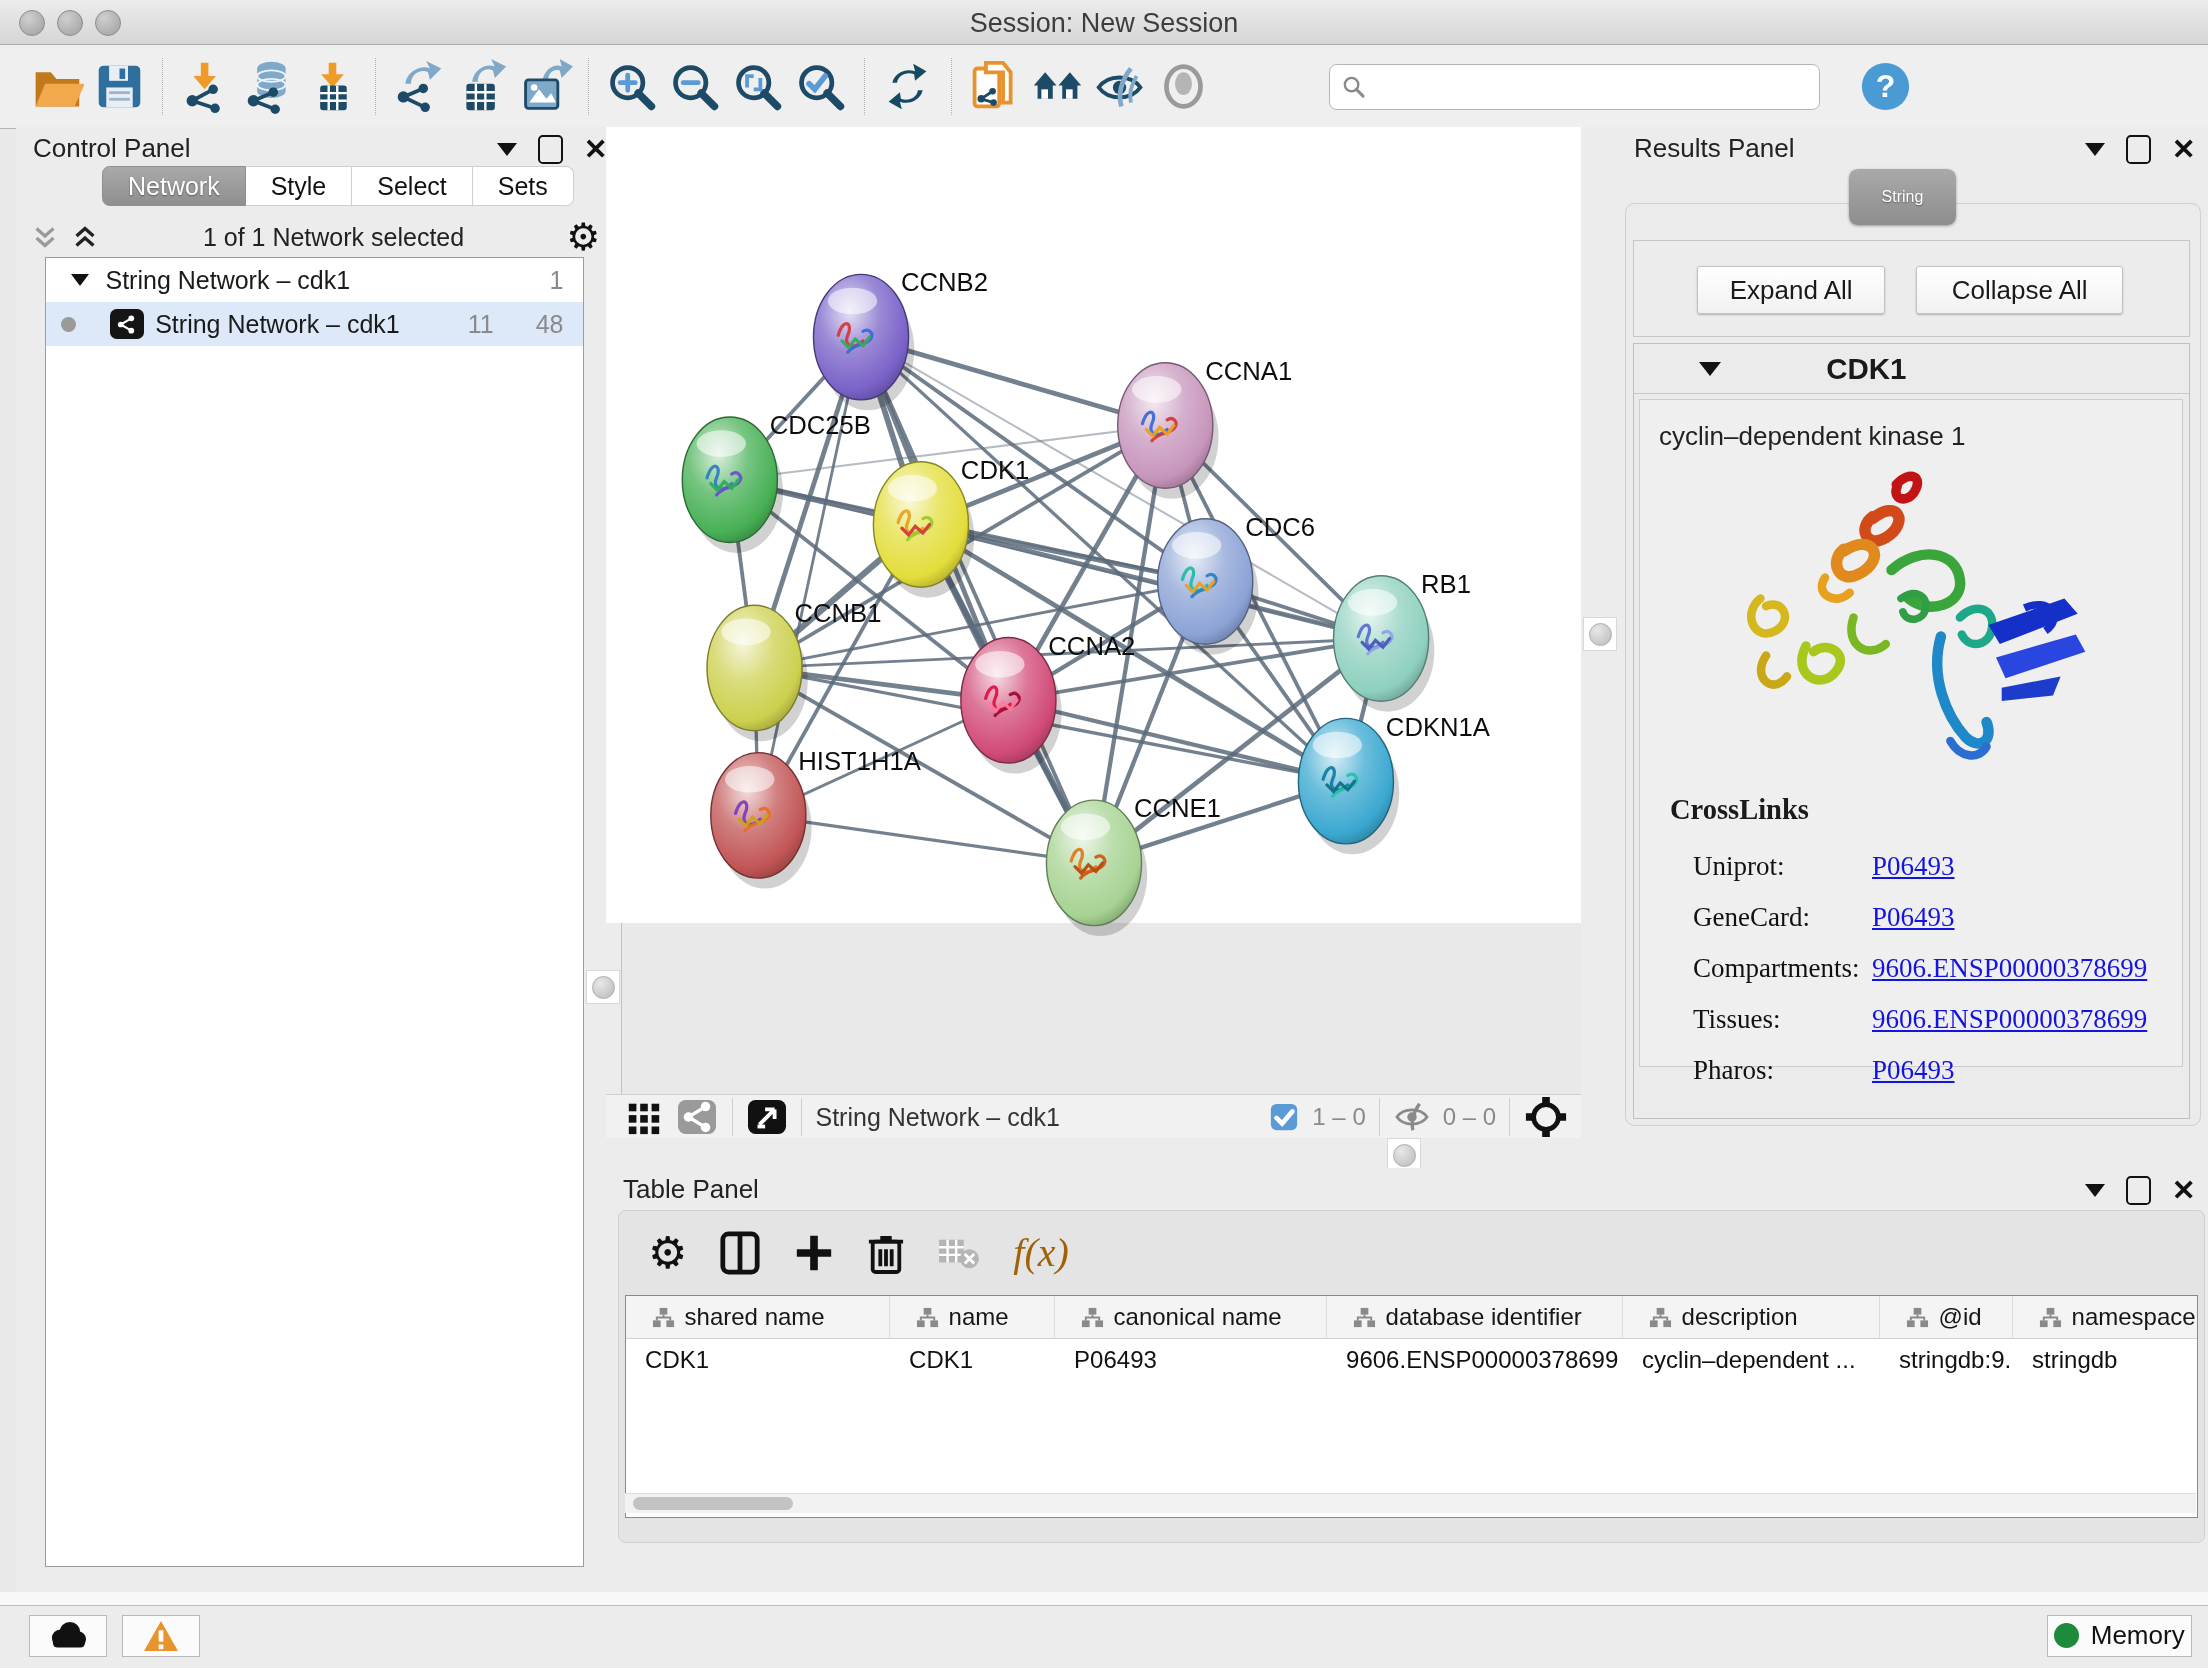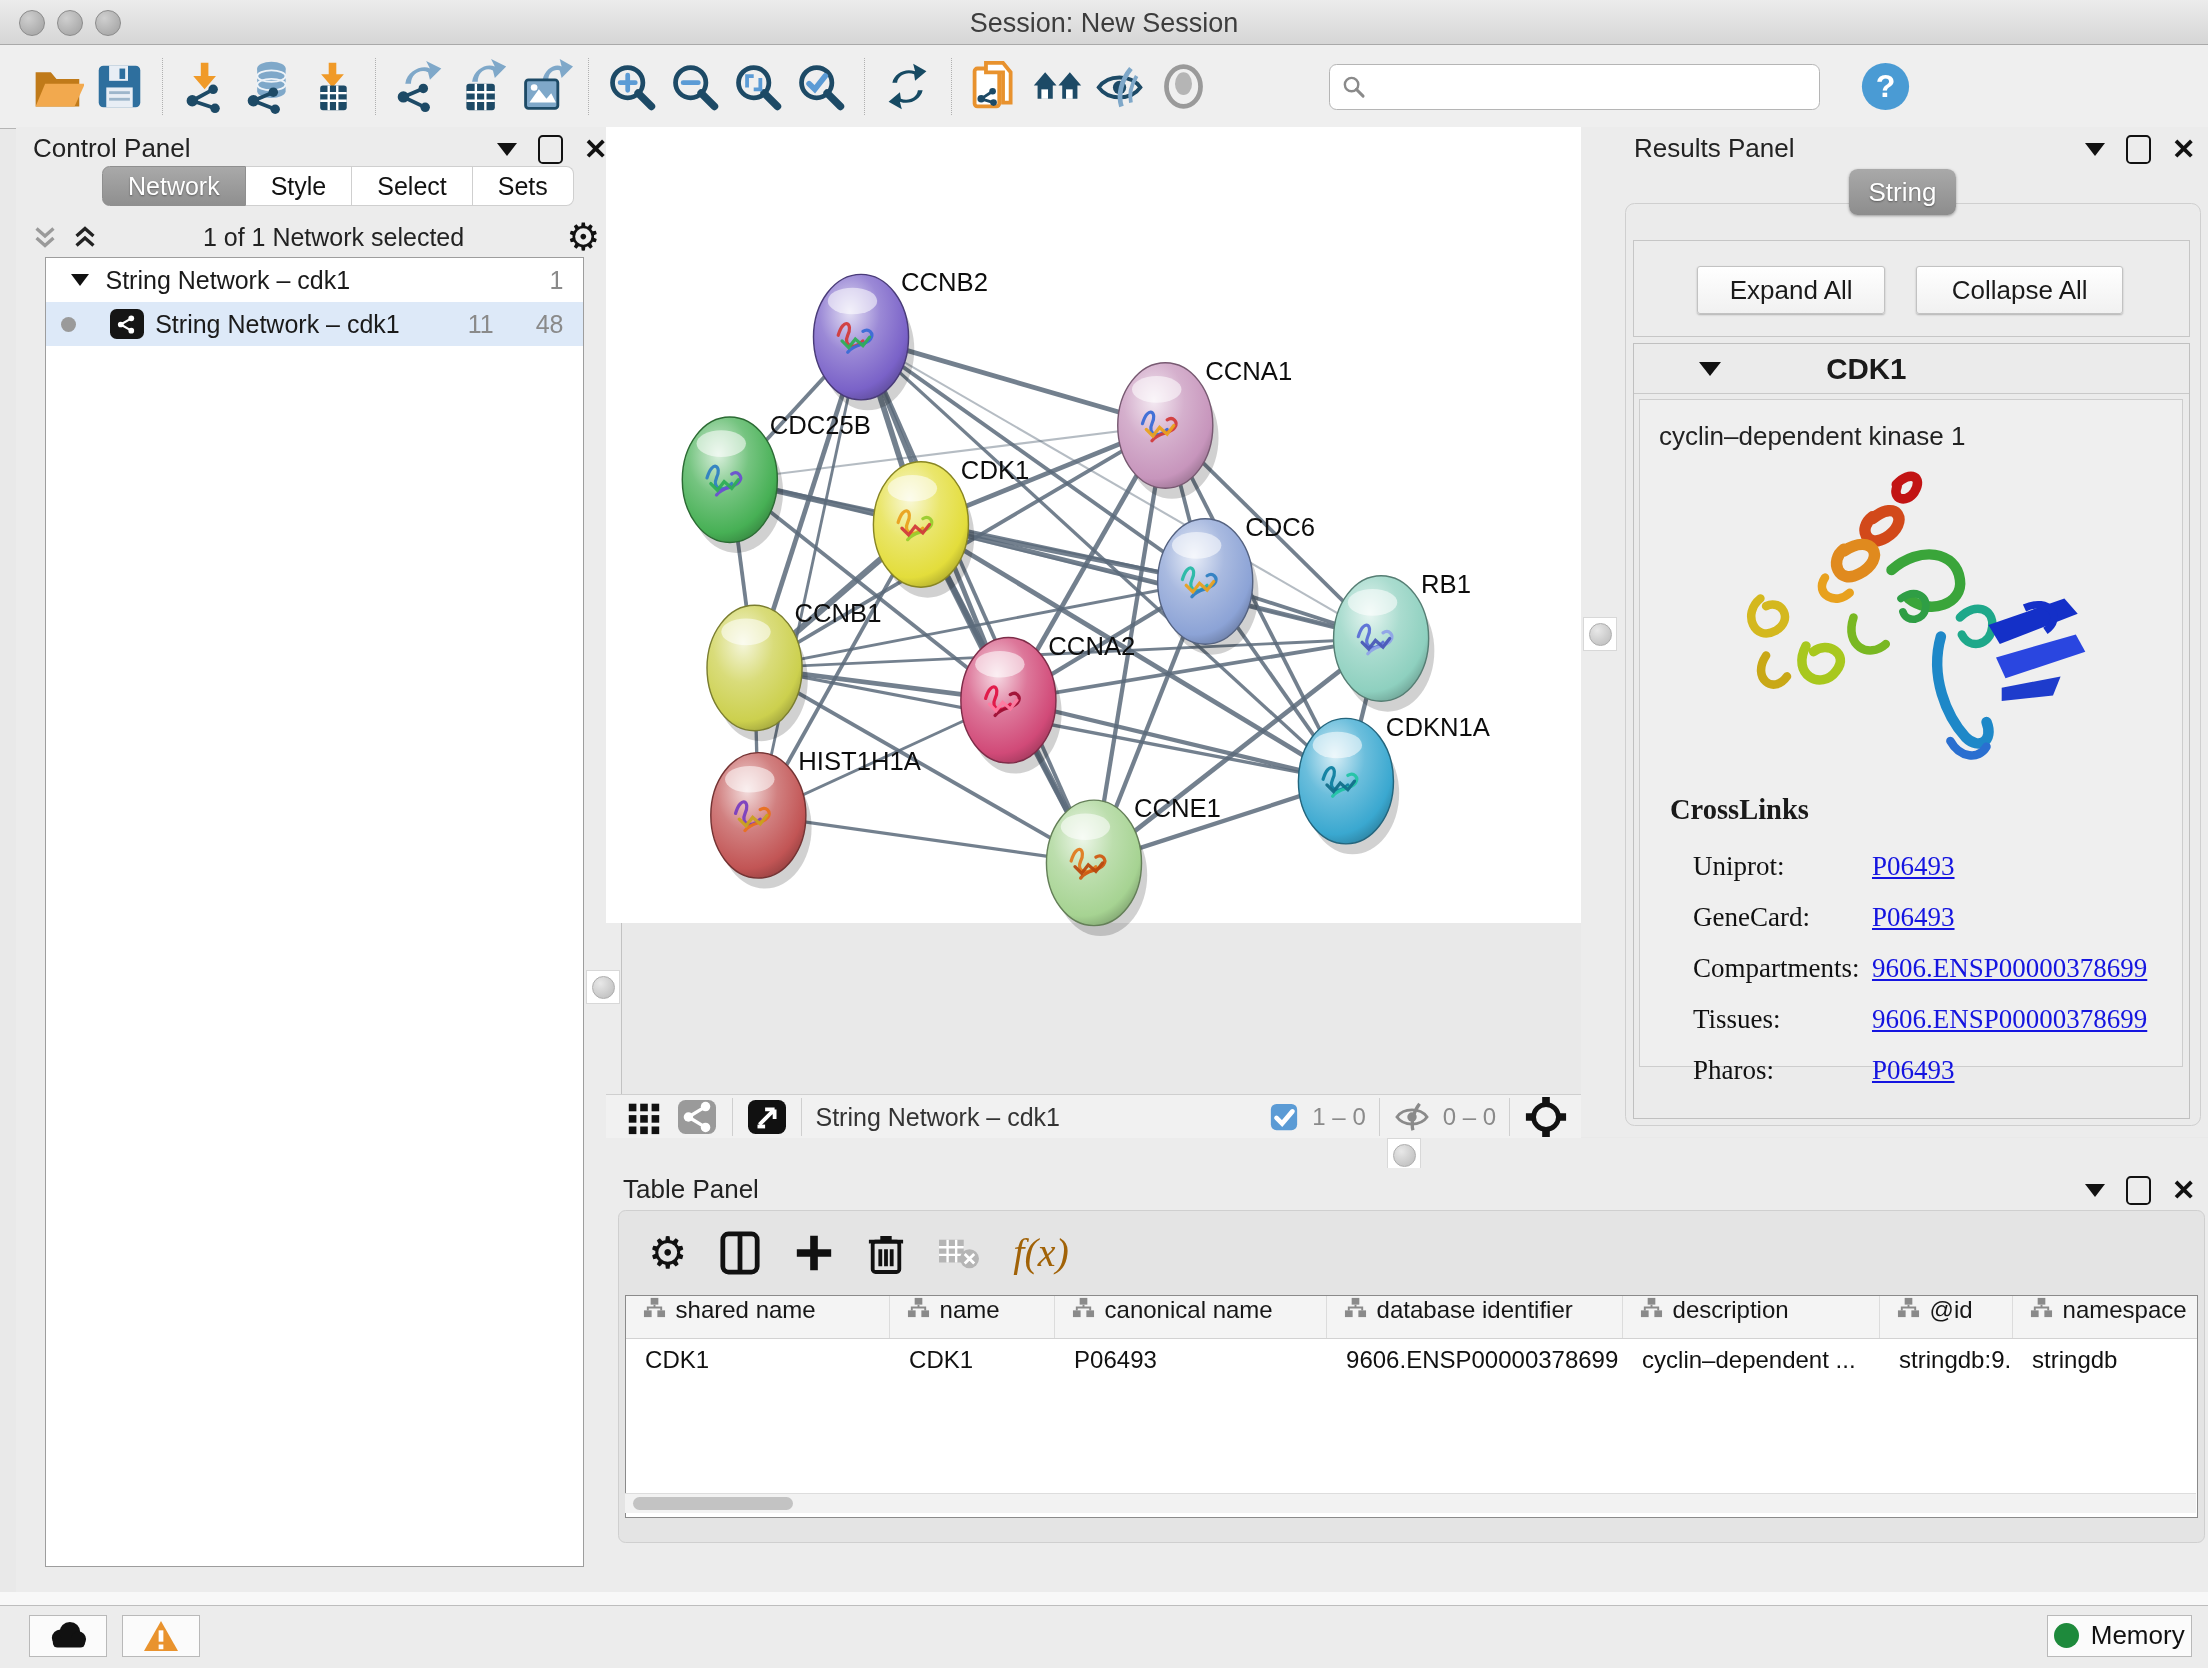--- a/index.html
+++ b/index.html
@@ -59,22 +59,22 @@
   .nb-sep{width:0;height:38px;border-left:1px solid #cfcfcf;margin:0 13.3px;}
   .nb-title{color:#333;font-size:25px;}
   .splitband{background:#ececec;}
   .handle{position:absolute;width:32px;height:32px;background:#fff;border:1px solid #d8d8d8;
     display:flex;align-items:center;justify-content:center;}
   .handle i{display:block;width:21px;height:21px;border-radius:50%;
     background:radial-gradient(circle at 35% 30%,#e8e8e8,#b9b9b9);border:1px solid #adadad;}
 
   
   .results-panel{left:1617px;top:127px;width:592px;height:1010px;background:#ececec;}
-  .string-tab{position:absolute;left:232px;top:42px;width:107px;height:46px;border-radius:8.6px;
-    background:linear-gradient(#a9a9a9,#8d8d8d);color:#fff;font-size:26px;display:flex;align-items:center;justify-content:center;
+  .string-tab{position:absolute;left:232px;top:42px;width:107px;height:56px;border-radius:8.6px;
+    background:linear-gradient(#a9a9a9,#8d8d8d);color:#fff;font-size:16px;display:flex;align-items:center;justify-content:center;
     text-shadow:0 1px 1.9px rgba(0,0,0,.4);box-shadow:0 1px 2.9px rgba(0,0,0,.35);z-index:2;}
   .rp-card{position:absolute;left:7.6px;top:76px;width:574px;height:921px;background:#ebebeb;
     border:1px solid #cfcfcf;border-radius:9.5px;}
   .rp-btnbox{position:absolute;left:7.6px;top:36px;width:555px;height:95px;border:1.9px solid #c6c6c6;background:#ececec;}
   .rp-btn{position:absolute;top:25px;height:46px;border-radius:3px;background:linear-gradient(#ffffff,#f1f1f1);
     border:1px solid #c2c2c2;box-shadow:0 1px 1.9px rgba(0,0,0,.25);font-size:26px;display:flex;align-items:center;justify-content:center;}
   .rp-section{position:absolute;left:7.6px;top:139px;width:555px;height:774px;border:1.9px solid #c0c0c0;background:#ebebeb;}
   .rp-sec-head{height:49px;display:flex;align-items:center;border-bottom:1px solid #c9c9c9;}
   .rp-gene{font-size:29.5px;font-weight:bold;margin-left:105px;}
   .rp-inner{position:absolute;left:4.8px;top:55px;width:542px;height:666px;background:#efefef;border:1px solid #cdcdcd;}
@@ -84,21 +84,21 @@
   .xl-label{width:179px;margin-left:53px;color:#111;}
   .xl-value{color:#1414e0;text-decoration:underline;}
 
   
   .table-panel{left:606px;top:1168px;width:1603px;height:424px;background:#ececec;}
   .tp-box{position:absolute;left:12.4px;top:42px;width:1585px;height:331px;background:#e4e4e4;
     border:1px solid #cfcfcf;border-radius:7.6px;}
   .tp-toolbar{position:absolute;left:28.5px;top:13.3px;height:57px;display:flex;align-items:center;gap:32px;}
   .tp-table{position:absolute;left:5.7px;top:84px;width:1571px;height:221px;background:#fff;border:1px solid #8a8a8a;overflow:hidden;}
   .thead{display:flex;height:42px;background:#f4f4f4;border-bottom:1px solid #d2d2d2;}
-  .th{display:flex;gap:9.5px;padding-left:17px;font-size:24px;color:#161616;
+  .th{display:flex;align-items:center;gap:9.5px;padding-left:26px;font-size:24px;color:#161616;
     border-right:1px solid #dcdcdc;box-sizing:border-box;flex:0 0 auto;overflow:hidden;white-space:nowrap;}
   .trow{display:flex;height:42px;}
   .td{padding-left:19px;display:flex;align-items:center;font-size:24px;color:#111;
     box-sizing:border-box;flex:0 0 auto;overflow:hidden;white-space:nowrap;}
   .hscroll{position:absolute;left:5.7px;top:282px;width:1571px;height:19px;background:#f2f2f2;border-top:1px solid #ddd;}
   .hthumb{position:absolute;left:7.6px;top:2.9px;width:160px;height:13.3px;border-radius:6.7px;background:#c3c3c3;}
   .tp-tabs{position:absolute;left:531px;top:386px;display:flex;}
   .tp-tab{height:38px;padding:0 25px;display:flex;align-items:center;font-size:26px;background:#fff;
     border:1px solid #d2d2d2;border-left:none;color:#111;}
   .tp-tab:first-child{border-left:1px solid #d2d2d2;border-radius:7.6px 0 0 7.6px;}

